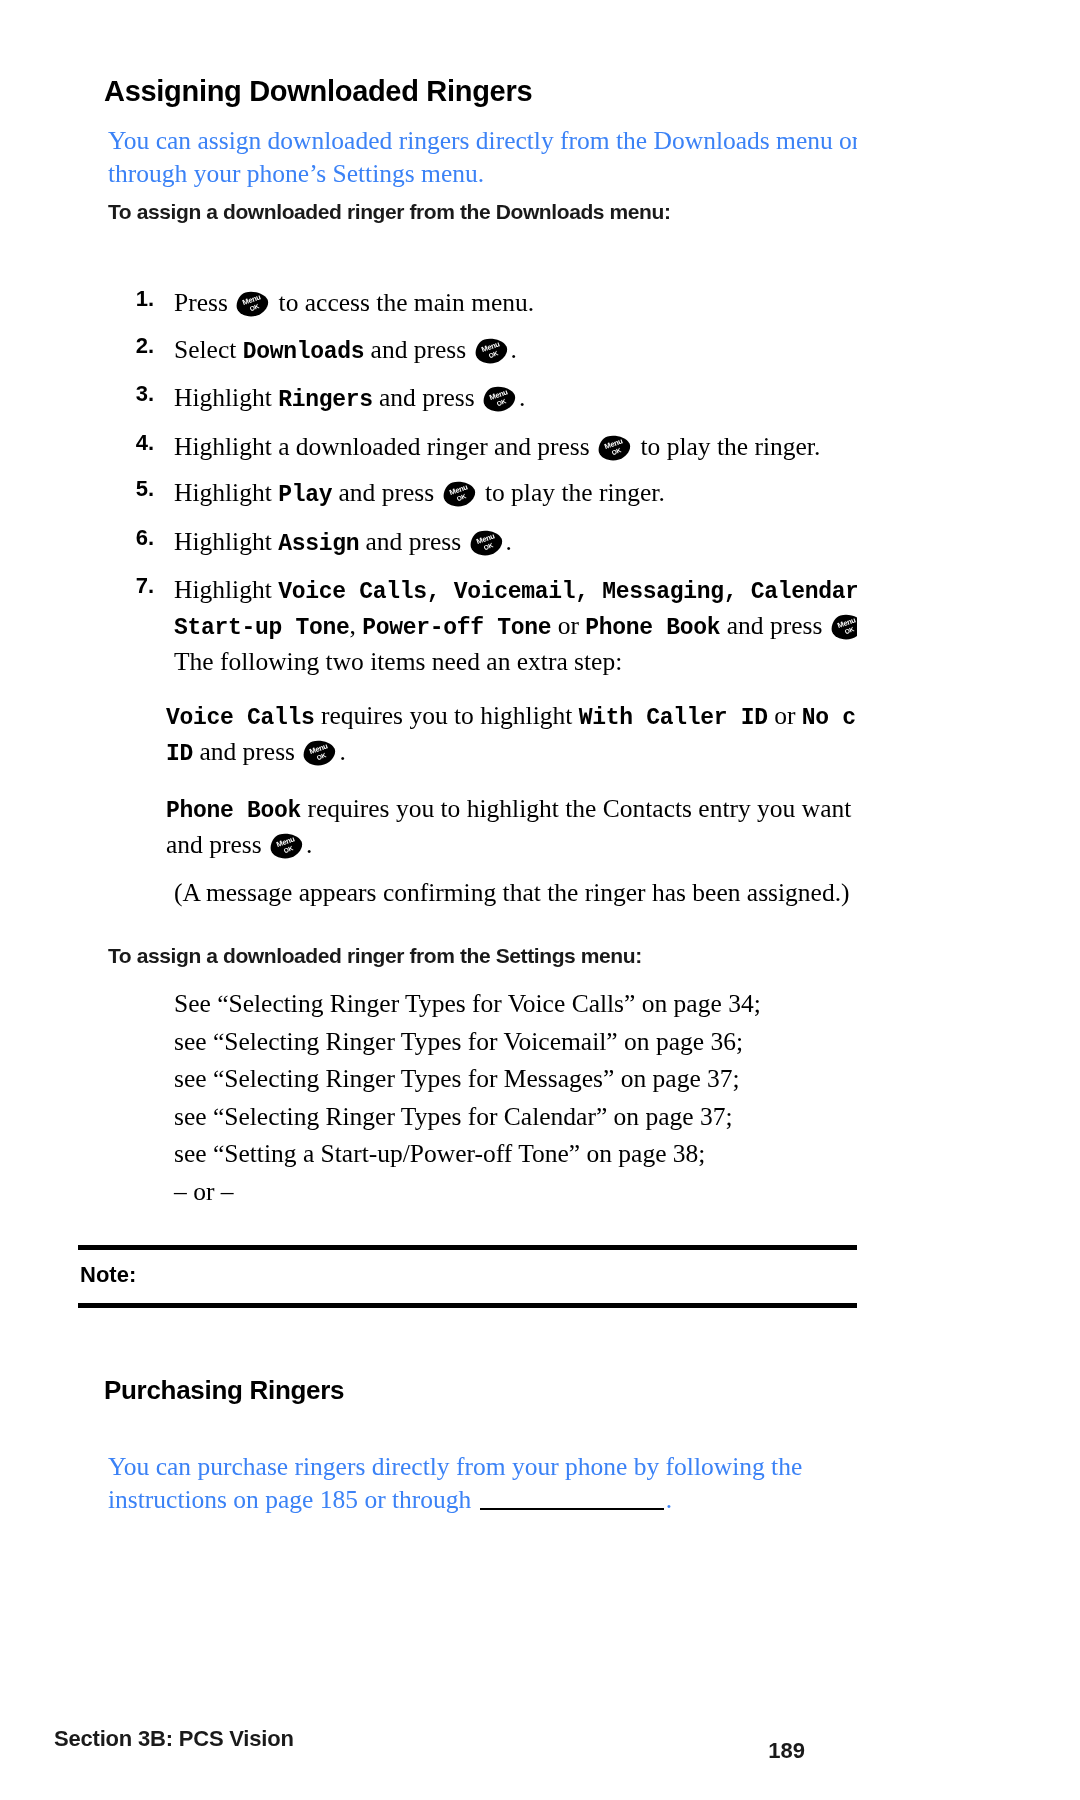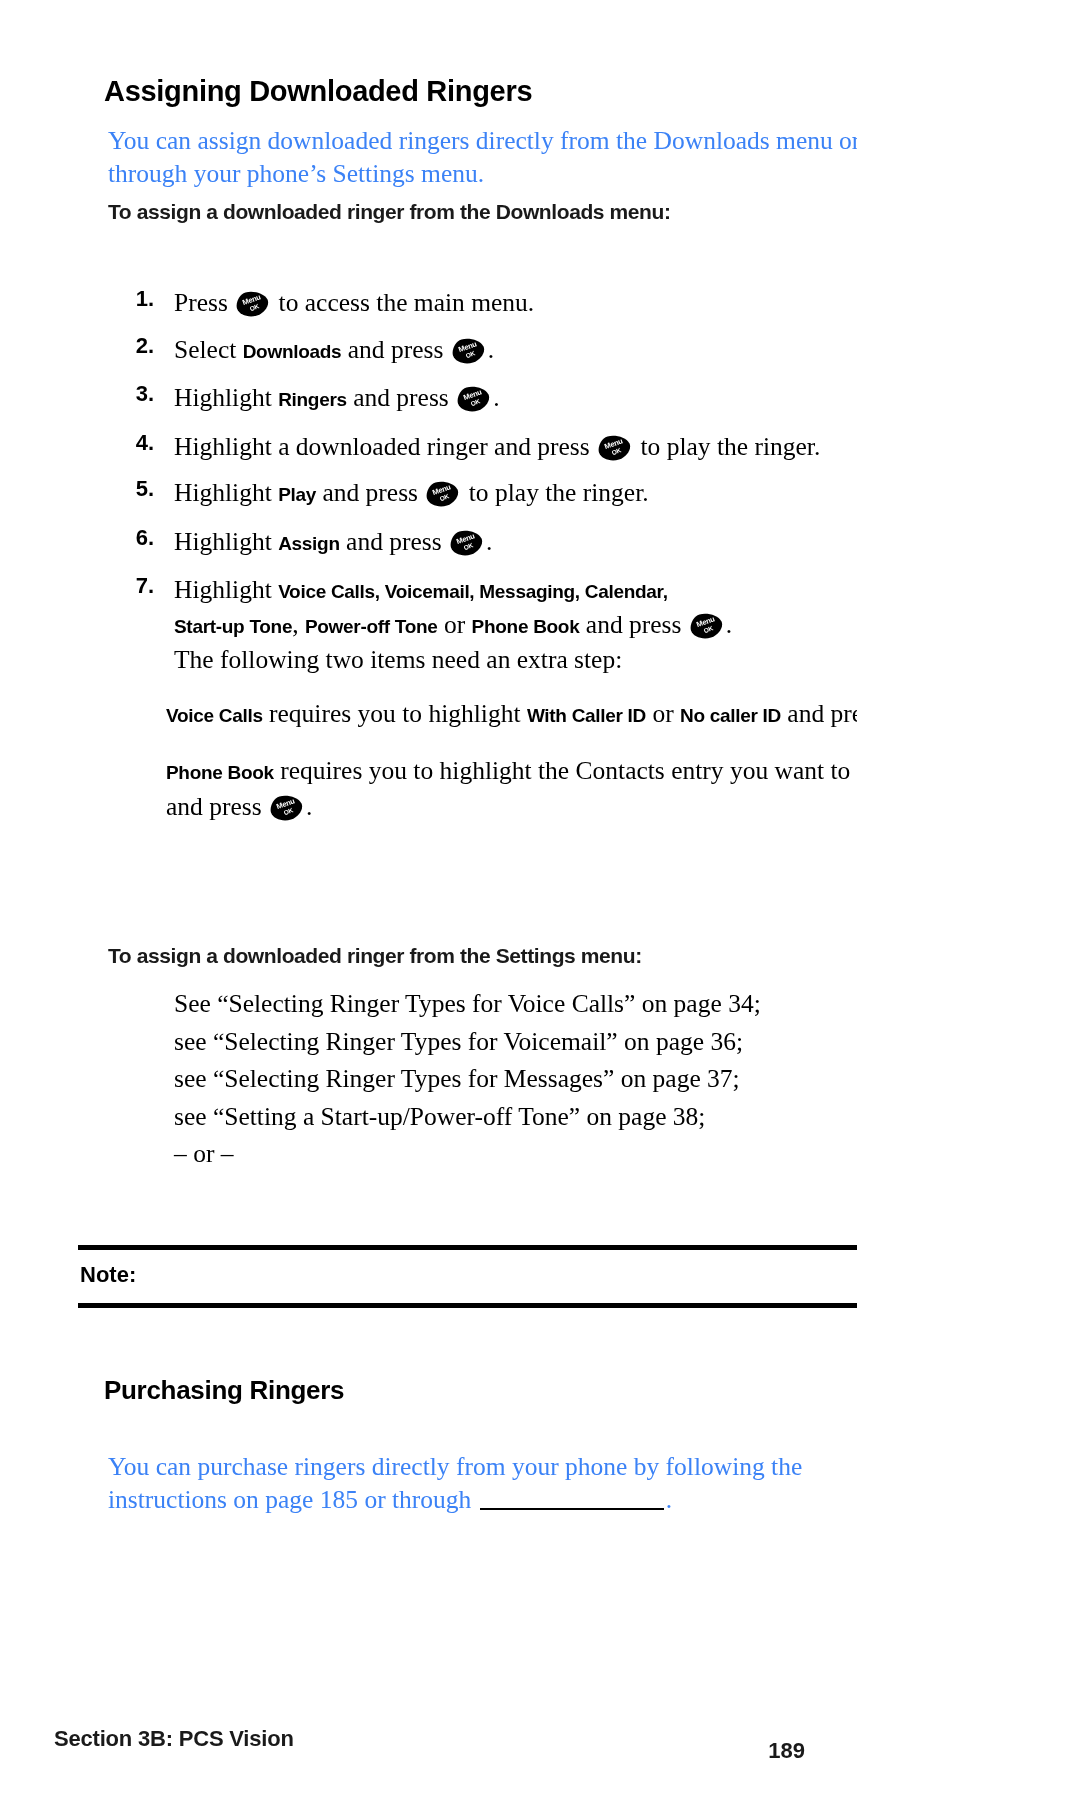--- a/index.html
+++ b/index.html
@@ -70,23 +70,23 @@
     color: #000;
   }
   .li-body {
     margin-left: 54px;
     font-family: "Liberation Serif", "DejaVu Serif", serif;
     font-size: 25.5px;
     line-height: 34px;
     color: #000;
   }
   .li-body b, .bold-sans {
-    font-family: Liberation Sans, sans-serif;
-    font-weight: bold;
-    font-size: 19px;
+    font-family: Liberation Mono, monospace;
+    font-weight: bold;
+    font-size: 23px;
     letter-spacing: -0.3px;
   }
   .sub-block {
     margin-left: 54px;
     margin-top: 21px;
     font-family: "Liberation Serif", "DejaVu Serif", serif;
     font-size: 25.5px;
     line-height: 34px;
   }
   .sub-indent {
@@ -307,28 +307,30 @@
 
     <div class="sub-block sub-indent">
       <b class="bold-sans">Phone Book</b><span> requires you to highlight the Contacts entry you want to assign and press </span><span class="keyicon"><svg viewBox="0 0 34 26">
             <path d="M9.5 1.5 C17 -0.5 28 2 31.5 8.5 C34 13.5 29 22 21 24.5 C13 27 3 24 1 17.5 C-0.6 12 3 3.5 9.5 1.5 Z" fill="#000"></path>
           </svg><span class="kl">
             <span class="m">Menu</span>
             <span class="o">OK</span>
           </span></span><span>.</span>
     </div>
 
+    <div class="sub-block" style="margin-top:14px;">(A message appears confirming that the ringer has been assigned.)</div>
   </div>
 
   <div class="h2" style="left:108px; top:944px;">To assign a downloaded ringer from the Settings menu:</div>
 
   <div class="see-list">
     <div>See “Selecting Ringer Types for Voice Calls” on page 34;</div>
     <div>see “Selecting Ringer Types for Voicemail” on page 36;</div>
     <div>see “Selecting Ringer Types for Messages” on page 37;</div>
+    <div>see “Selecting Ringer Types for Calendar” on page 37;</div>
     <div>see “Setting a Start-up/Power-off Tone” on page 38;</div>
     <div>– or –</div>
   </div>
 
   <div class="note-rule" style="top:1245px; height:5px;"></div>
   <div class="note-label" style="top:1262px;">Note:</div>
   <div class="note-rule" style="top:1303px; height:5px;"></div>
 
   <div class="h1" style="left:104px; top:1375px; font-size:26px;">Purchasing Ringers</div>
 

